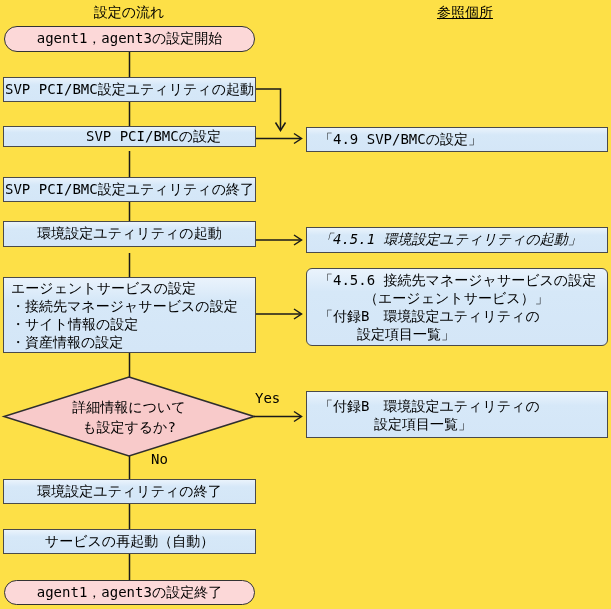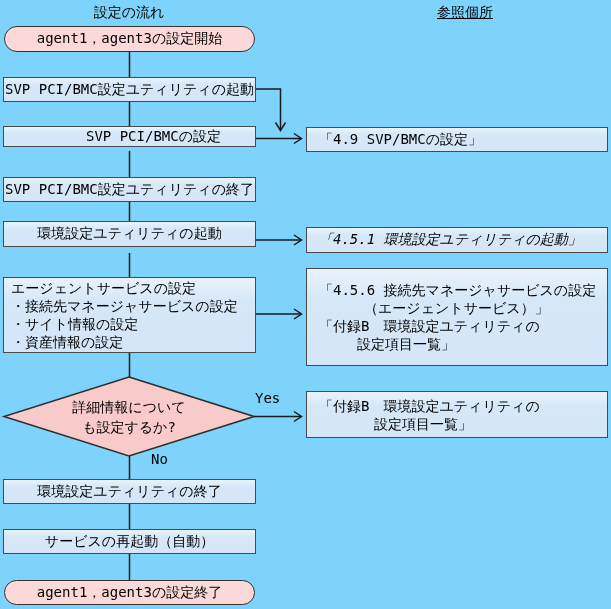--- a/index.html
+++ b/index.html
@@ -1,17 +1,17 @@
 <!DOCTYPE html>
 <html style="--terminal-fill: #fcd8d8; --decision-fill: #f8caca; --line-color: #1a1a1a;"><head>
 <meta charset="utf-8">
 <style>
   html,body { margin:0; padding:0; background:#ffffff; }
   .canvas {
-    position:relative; width:611px; height:609px; background:#7dd3fc;
+    position:relative; width:611px; height:609px; background:#fde047;
     font-family:"DejaVu Sans Mono","DejaVu Sans","Liberation Sans",sans-serif;
     color:#000; overflow:hidden; font-size:14px;
   }
   svg.connectors { position:absolute; left:0; top:0; width:611px; height:609px; }
   svg.connectors path, svg.connectors polyline {
     fill:none; stroke:var(--line-color,#1a1a1a); stroke-width:1.5;
   }
   svg.connectors polygon.diamond {
     fill:var(--decision-fill,#f8caca); stroke:#2e2e2e; stroke-width:1.5;
   }
@@ -107,21 +107,21 @@
   <div class="box process" style="top:479px;height:25px;">環境設定ユティリティの終了</div>
 
   <div class="box process" style="top:529px;height:25px;">サービスの再起動（自動）</div>
 
   <div class="box terminal" style="top:580px;height:25px;">agent1，agent3の設定終了</div>
 
   <div class="box refbox" style="top:127px;height:25px;">「4.9 SVP/BMCの設定」</div>
 
   <div class="box refbox" style="top:227px;height:26px;font-style:italic;">「4.5.1 環境設定ユティリティの起動」</div>
 
-  <div class="box refbox multi" style="top:268px;height:98px;">
+  <div class="box refbox multi" style="top:268px;height:78px;border-radius:6px;">
     <div class="refline">「4.5.6 接続先マネージャサービスの設定</div>
     <div class="refline ind-a">（エージェントサービス）」</div>
     <div class="refline">「付録B　環境設定ユティリティの</div>
     <div class="refline ind-b">設定項目一覧」</div>
   </div>
 
   <div class="box refbox multi" style="top:391px;height:47px;">
     <div class="refline">「付録B　環境設定ユティリティの</div>
     <div class="refline ind-c">設定項目一覧」</div>
   </div>

